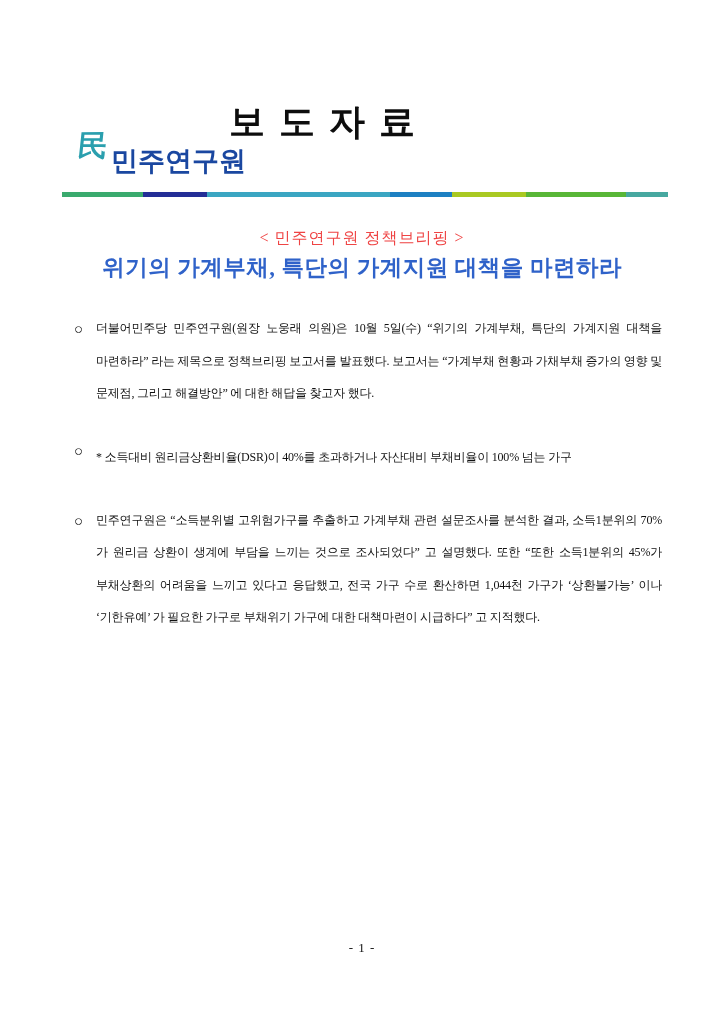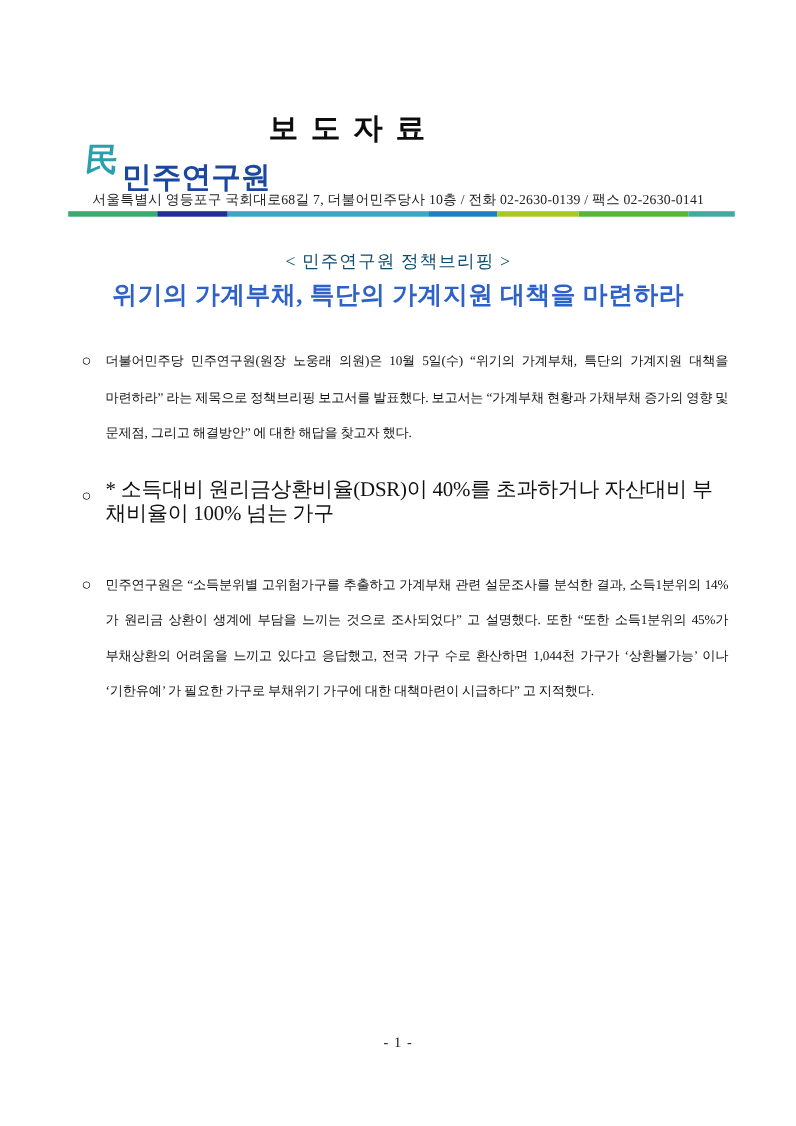--- a/index.html
+++ b/index.html
@@ -36,25 +36,25 @@
     font-family: "Liberation Sans", "DejaVu Sans", sans-serif;
     font-size: 27px;
     font-weight: 800;
     letter-spacing: 0px;
     color: #1a47a0;
     line-height: 1;
     margin-top: 32px;
   }
   .doc-type {
     position: absolute;
-    left: 244px;
+    left: 229px;
     top: 100px;
     width: 230px;
     font-family: "Liberation Sans", "DejaVu Sans", sans-serif;
-    font-size: 27px;
+    font-size: 36px;
     font-weight: 900;
     letter-spacing: 2px;
     color: #0d0d0d;
     white-space: nowrap;
     line-height: 1.2;
   }
   .info-table {
     position: absolute;
     left: 462px;
     top: 92px;
@@ -95,21 +95,21 @@
 
   
   .briefing-label {
     position: absolute;
     left: 0;
     top: 228px;
     width: 100%;
     text-align: center;
     font-size: 16px;
     letter-spacing: 1px;
-    color: #0c4a6e;
+    color: #ef4444;
   }
   .main-title {
     position: absolute;
     left: 0;
     top: 252px;
     width: 100%;
     text-align: center;
     font-size: 22.5px;
     font-weight: 700;
     letter-spacing: 0.5px;
@@ -132,23 +132,23 @@
   }
   .para .ptext {
     font-size: 12px;
     line-height: 32.5px;
     text-align: justify;
     letter-spacing: -0.2px;
     word-break: keep-all;
   }
   .para .footnote {
     grid-column: 2;
-    font-size: 19px;
+    font-size: 12px;
     line-height: 22px;
-    margin-top: 1px;
+    margin-top: 12px;
     letter-spacing: -0.2px;
   }
   .para + .para { margin-top: 24px; }
   .para.third { margin-top: 36px; }
 
   .page-number {
     position: absolute;
     left: 0;
     top: 940px;
     width: 100%;
@@ -164,21 +164,20 @@
 <div class="page">
 
   <div class="logo">
     <span class="logo-icon">民</span>
     <span class="logo-text">민주연구원</span>
   </div>
 
   <div class="doc-type">보 도 자 료</div>
 
 
-  <div class="address">서울특별시 영등포구 국회대로68길 7, 더불어민주당사 10층 / 전화 02-2630-0139 / 팩스 02-2630-0141</div>
 
   <div class="color-bar" id="color-bar">
       <span style="width: 13.4%; background: rgb(58, 170, 110);"></span>
       <span style="width: 10.5%; background: rgb(35, 46, 150);"></span>
       <span style="width: 30.3%; background: rgb(59, 166, 194);"></span>
       <span style="width: 10.2%; background: rgb(29, 128, 194);"></span>
       <span style="width: 12.1%; background: rgb(169, 201, 34);"></span>
       <span style="width: 16.6%; background: rgb(88, 182, 55);"></span>
       <span style="width: 6.9%; background: rgb(71, 168, 160);"></span>
     </div>
@@ -194,20 +193,20 @@
       <div class="ptext">더불어민주당 민주연구원(원장 노웅래 의원)은 10월 5일(수) “위기의 가계부채, 특단의 가계지원 대책을 마련하라” 라는 제목으로 정책브리핑 보고서를 발표했다. 보고서는 “가계부채 현황과 가채부채 증가의 영향 및 문제점, 그리고 해결방안” 에 대한 해답을 찾고자 했다.</div>
     </div>
 
     <div class="para">
       <span class="bullet">○</span>
       <div class="footnote">* 소득대비 원리금상환비율(DSR)이 40%를 초과하거나 자산대비 부채비율이 100% 넘는 가구</div>
     </div>
 
     <div class="para third">
       <span class="bullet">○</span>
-      <div class="ptext">민주연구원은 “소득분위별 고위험가구를 추출하고 가계부채 관련 설문조사를 분석한 결과, 소득1분위의 14%가 원리금 상환이 생계에 부담을 느끼는 것으로 조사되었다” 고 설명했다. 또한 “또한 소득1분위의 45%가 부채상환의 어려움을 느끼고 있다고 응답했고, 전국 가구 수로 환산하면 1,044천 가구가 ‘상환불가능’ 이나 ‘기한유예’ 가 필요한 가구로 부채위기 가구에 대한 대책마련이 시급하다” 고 지적했다.</div>
+      <div class="ptext">민주연구원은 “소득분위별 고위험가구를 추출하고 가계부채 관련 설문조사를 분석한 결과, 소득1분위의 70%가 원리금 상환이 생계에 부담을 느끼는 것으로 조사되었다” 고 설명했다. 또한 “또한 소득1분위의 45%가 부채상환의 어려움을 느끼고 있다고 응답했고, 전국 가구 수로 환산하면 1,044천 가구가 ‘상환불가능’ 이나 ‘기한유예’ 가 필요한 가구로 부채위기 가구에 대한 대책마련이 시급하다” 고 지적했다.</div>
     </div>
 
   </div>
 
   <div class="page-number">- 1 -</div>
 
 </div>
 
 </body></html>

